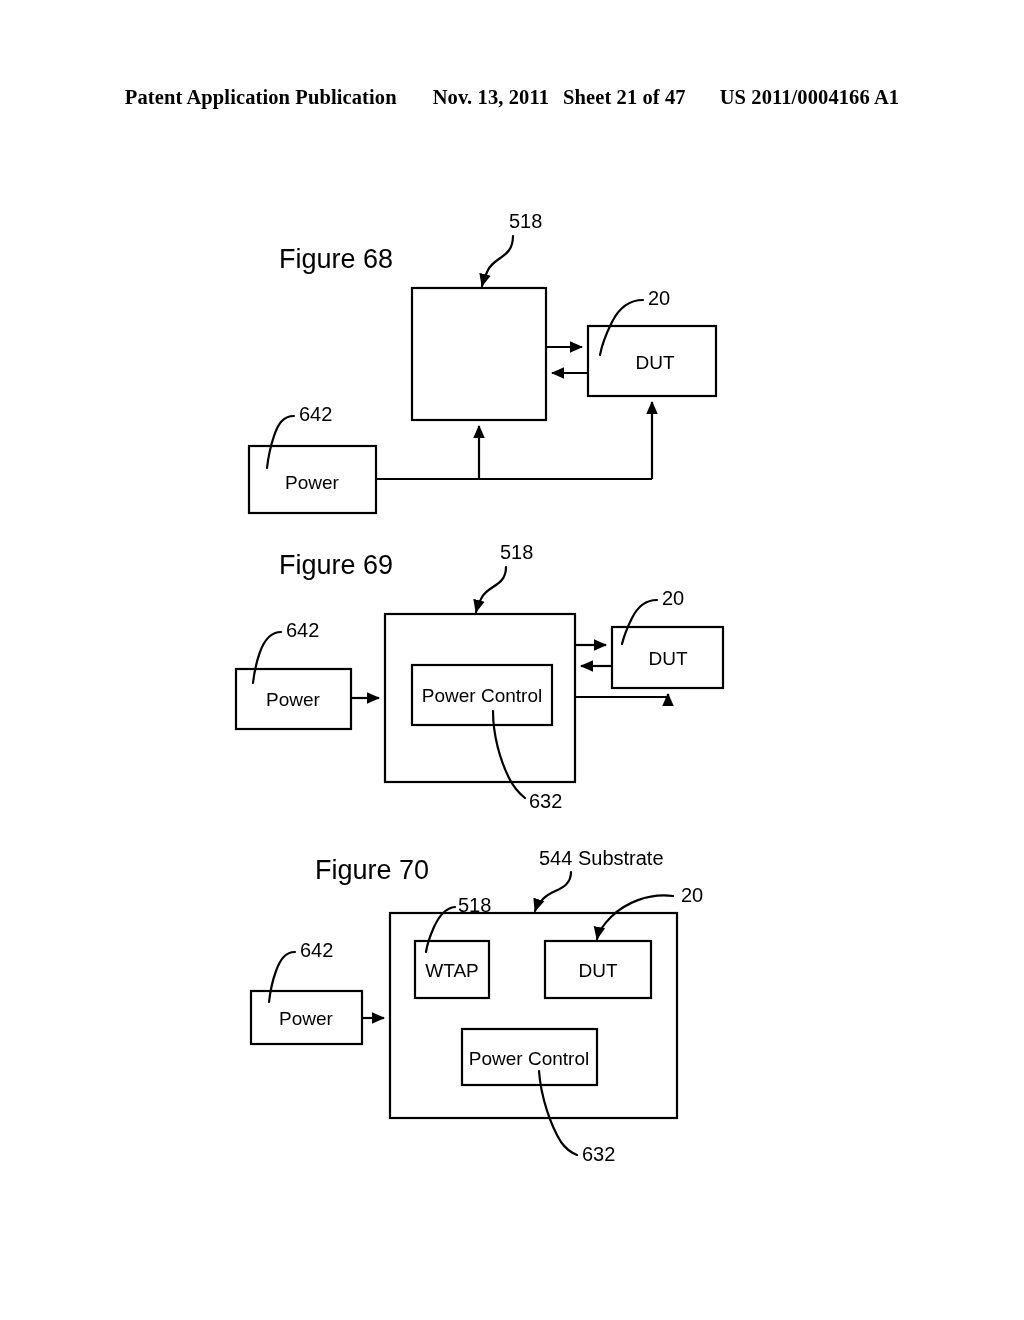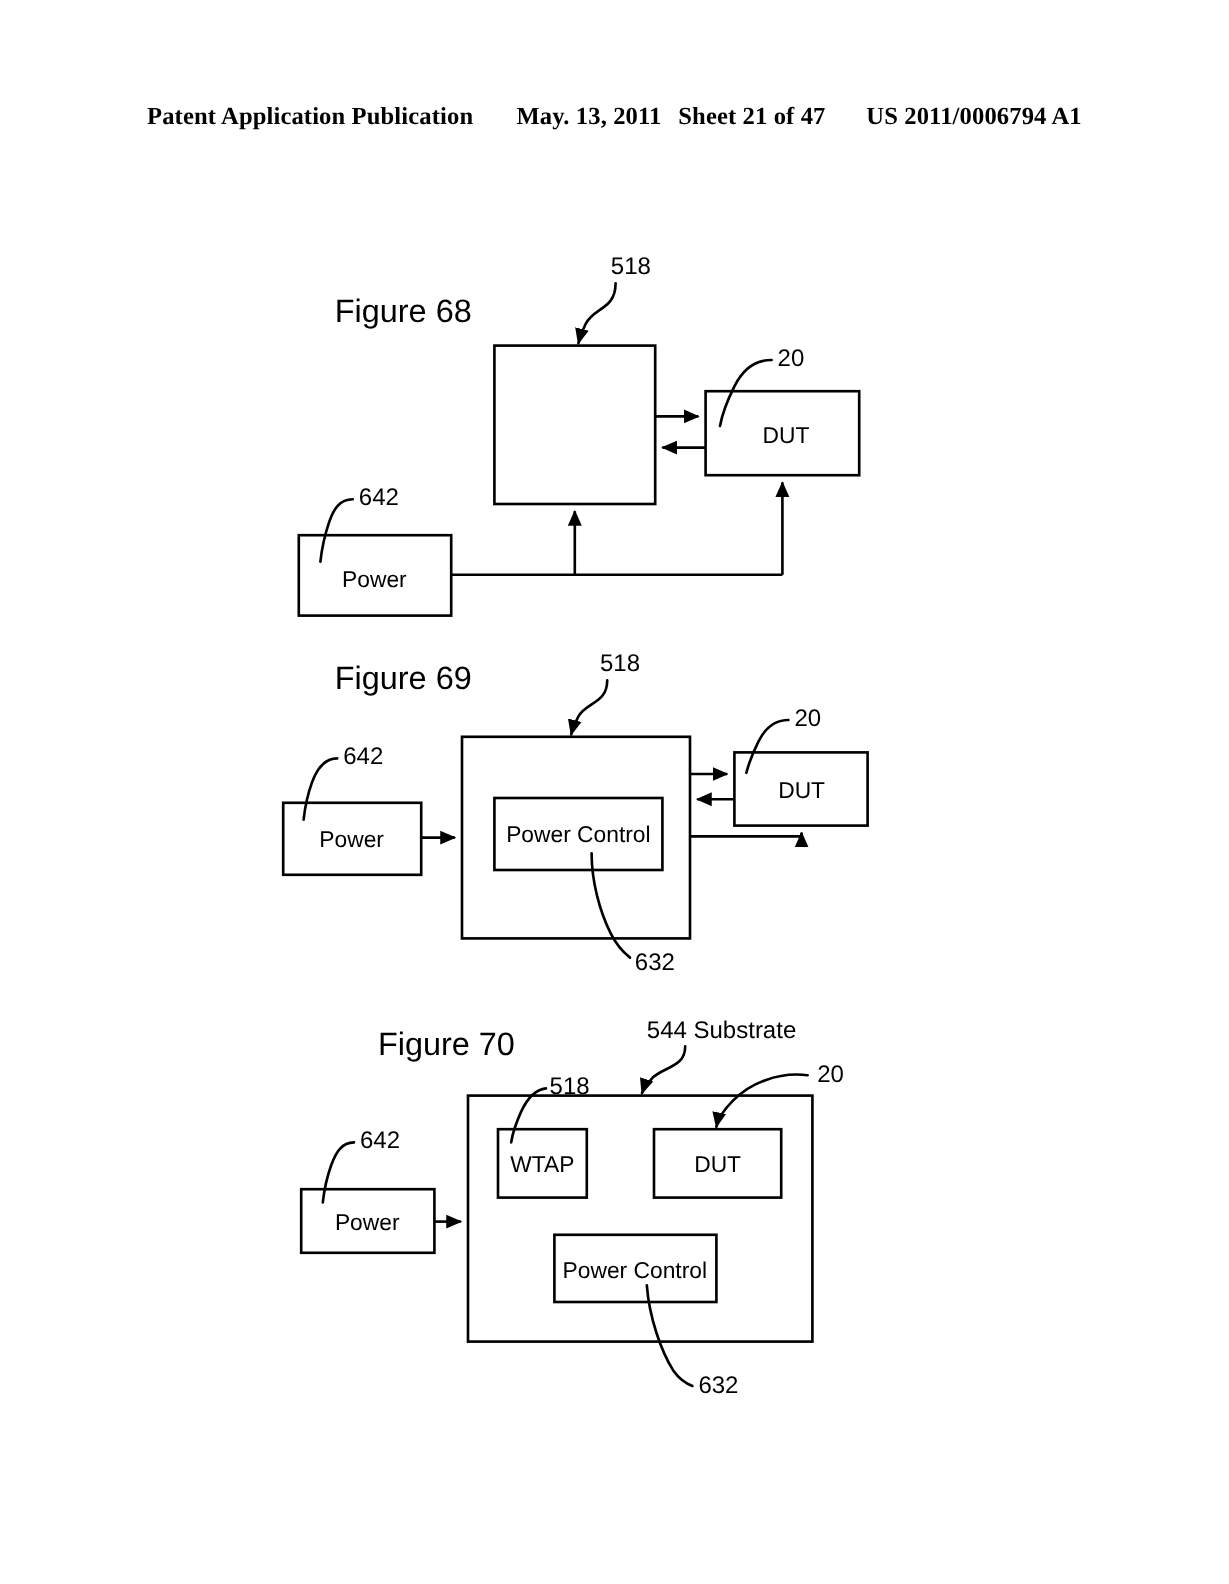--- a/index.html
+++ b/index.html
@@ -90,23 +90,23 @@
     font-family: "Liberation Sans", sans-serif;
     font-size: 20px;
     fill: #000000;
   }
 </style>
 </head>
 <body>
 
 <div id="page-header">
   <span class="hdr-pub">Patent Application Publication</span>
-  <span class="hdr-date">May. 13, 2011</span>
+  <span class="hdr-date">Nov. 13, 2011</span>
   <span class="hdr-sheet">Sheet 21 of 47</span>
-  <span class="hdr-patno">US 2011/0006794 A1</span>
+  <span class="hdr-patno">US 2011/0004166 A1</span>
 </div>
 
 <div id="drawing">
 <svg viewBox="0 0 1024 1320" xmlns="http://www.w3.org/2000/svg">
 
   <defs>
     <marker id="ah" viewBox="0 0 10 10" refX="9.2" refY="5" markerWidth="6" markerHeight="6" orient="auto-start-reverse">
       <path d="M 0 0.6 L 10 5 L 0 9.4 z" class="arrowhead"></path>
     </marker>
   </defs>

